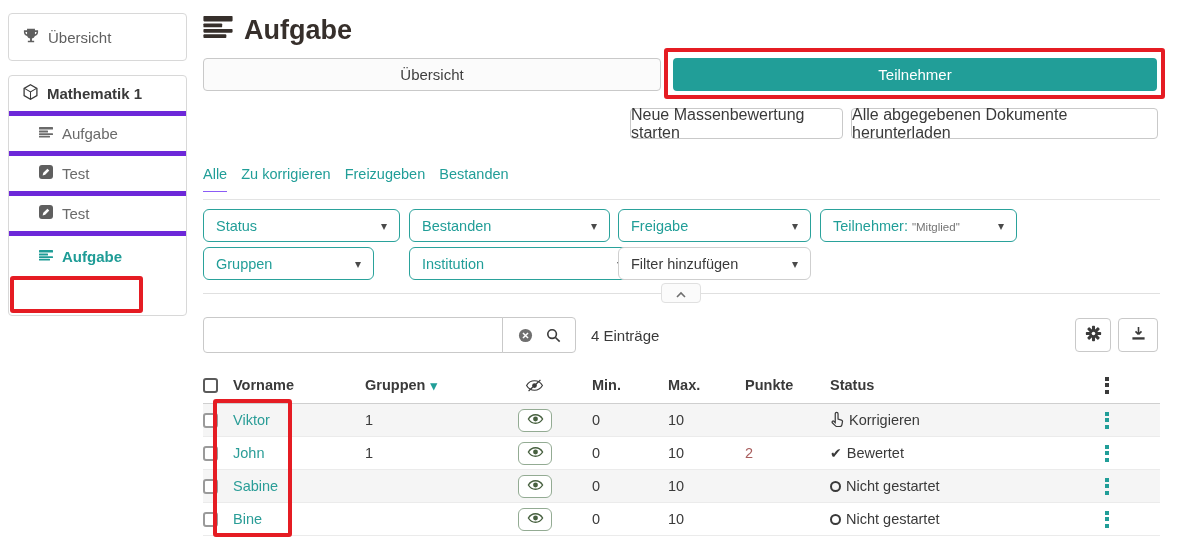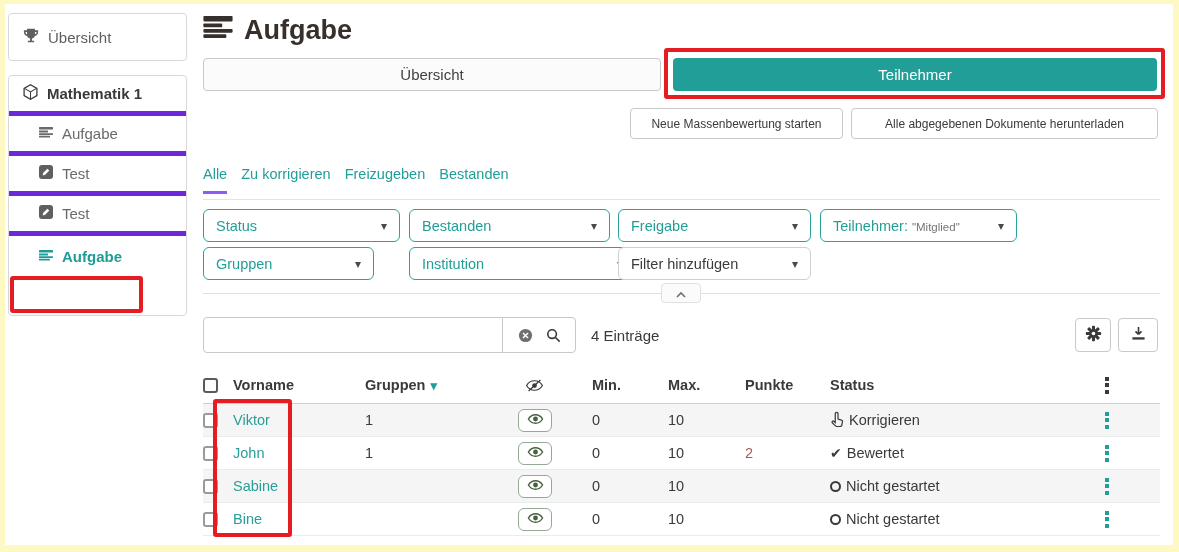--- a/index.html
+++ b/index.html
@@ -1,17 +1,17 @@
 <!DOCTYPE html>
 <html><head>
 <meta charset="utf-8">
 <style>
   * { margin:0; padding:0; box-sizing:border-box; }
   body { font-family:"Liberation Sans", sans-serif; background:#222; }
-  .frame { position:relative; width:1179px; height:552px; background:#fef9c3; overflow:hidden; }
+  .frame { position:relative; width:1179px; height:552px; background:#ffffff; overflow:hidden; }
   .page  { position:absolute; left:5px; top:4px; width:1168px; height:541px; background:#fff; }
 
   
   .sb-card { position:absolute; background:#fff; border:1px solid #d8d8d8; border-radius:4px; }
   .sb-card1 { left:8px; top:13px; width:179px; height:48px; display:flex; align-items:center; gap:9px; padding-left:14px; color:#5f5f5f; font-size:15px; cursor:pointer; }
   .sb-card2 { left:8px; top:75px; width:179px; height:241px; }
   .sb-row { height:40px; display:flex; align-items:center; gap:9px; padding-left:14px; border-bottom:5px solid #6d28d9; font-size:15px; color:#6a6a6a; cursor:pointer; }
   .sb-row:last-child { border-bottom:none; }
   .sb-row.course { color:#3a3a3a; font-weight:700; }
   .sb-row.child { padding-left:30px; }
@@ -25,28 +25,28 @@
   .anno-names { left:213px; top:399px; width:79px; height:138px; }
 
   
   .title { position:absolute; left:203px; top:10px; height:40px; display:flex; align-items:center; gap:11px; }
   .title h1 { font-size:27px; font-weight:700; color:#362f2b; }
 
   .tab { position:absolute; top:58px; height:33px; border-radius:4px; display:flex; align-items:center; justify-content:center; font-size:15px; cursor:pointer; }
   .tab-uebersicht { left:203px; width:458px; background:#fbfbfb; border:1px solid #c9c9c9; color:#3f3f3f; }
   .tab-teilnehmer { left:673px; width:484px; background:#219e98; color:#ffffff; }
 
-  .act-btn { position:absolute; top:108px; height:31px; background:#fff; border:1px solid #c9c9c9; border-radius:4px; display:flex; align-items:center; justify-content:center; font-size:12px; color:#3a3a3a; cursor:pointer; }
+  .act-btn { position:absolute; top:108px; height:31px; background:#fff; border:1px solid #c9c9c9; border-radius:4px; display:flex; align-items:center; justify-content:center; font-size:16px; color:#3a3a3a; cursor:pointer; }
   .act-btn1 { left:630px; width:213px; }
   .act-btn2 { left:851px; width:307px; }
 
   
   .ftabs { position:absolute; left:203px; top:166px; display:flex; gap:14px; font-size:14.5px; }
   .ftab { color:#219e98; padding-bottom:9px; cursor:pointer; }
-  .ftab.active { border-bottom:3px solid #8b5cf6; }
+  .ftab.active { border-bottom:1px solid #8b5cf6; }
   .clear-filters { position:absolute; top:168px; right:19px; display:flex; align-items:center; gap:5px; color:#219e98; font-size:14.5px; cursor:pointer; }
   .main-divider { position:absolute; left:203px; top:199px; width:957px; border-top:1px solid #e3e3e3; }
 
   
   .sel { position:absolute; height:33px; border:1px solid #2aa29b; border-radius:6px; background:#fff; display:flex; align-items:center; justify-content:space-between; padding:0 12px; font-size:14.5px; color:#219e98; cursor:pointer; }
   .sel .caret { color:#4a4a4a; font-size:12px; }
   .sel.gray { border-color:#cfcfcf; color:#3a3a3a; }
   .sel .flabel { white-space:nowrap; overflow:hidden; }
   .sel .fvalue { font-size:11.5px; color:#757575; margin-left:4px; }
   .sel-r1 { top:209px; } .sel-r2 { top:247px; }

